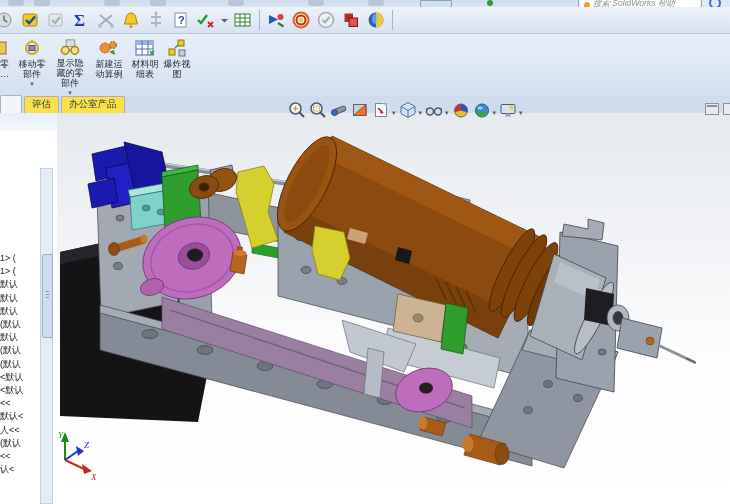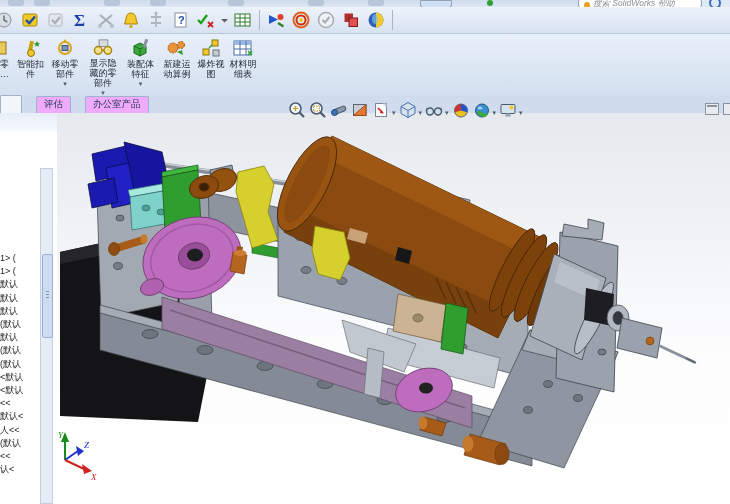--- a/index.html
+++ b/index.html
@@ -26,22 +26,22 @@
   .cm{position:absolute;left:0;top:34px;width:730px;height:62px;
       background:linear-gradient(#e8eff9,#d3e0f0);display:flex;align-items:stretch;}
   .cmb{display:flex;flex-direction:column;align-items:center;padding-top:3px;box-sizing:border-box;cursor:default;}
   .cmb .lbl{font-size:9px;line-height:10px;color:#1e2430;text-align:center;white-space:nowrap;}
   .cmb .dd{font-size:7px;color:#55606e;line-height:7px;margin-top:1px;}
   .cmb svg{width:24px;height:22px;}
   .cm-cut{width:14px;overflow:hidden;align-items:flex-start;}
   
   .tabrow{position:absolute;left:0;top:96px;width:730px;height:17px;background:#cfdcee;
           border-bottom:1px solid #9aa5b4;display:flex;align-items:flex-end;}
-  .tab{font-size:9.5px;color:#1f3450;background:#f0abfc;border:1px solid #9fb2ca;border-bottom:none;
-       padding:1px 7px 2px 7px;margin-left:14px;border-radius:2px 2px 0 0;white-space:nowrap;}
+  .tab{font-size:9.5px;color:#1f3450;background:#fde047;border:1px solid #9fb2ca;border-bottom:none;
+       padding:1px 7px 2px 7px;margin-left:2px;border-radius:2px 2px 0 0;white-space:nowrap;}
   .tab-stub{width:6px;height:14px;background:#f2f6fb;border:1px solid #9fb2ca;border-bottom:none;margin-left:0;}
   
   .main{position:absolute;left:0;top:113px;width:730px;height:391px;}
   .fpanel{position:absolute;left:0;top:0;width:57px;height:391px;background:#fff;
           border-right:1px solid #97a3b2;overflow:hidden;}
   .fpanel .phead{position:absolute;left:0;top:0;width:100%;height:18px;background:linear-gradient(#e7eef8,#f6f9fd);}
   .tree{position:absolute;left:0;top:139px;width:39px;}
   .tree div{font-size:9px;line-height:13.2px;color:#222;white-space:nowrap;overflow:hidden;}
   .vscroll{position:absolute;left:40px;top:55px;width:13px;height:336px;background:#e4ecf6;border:1px solid #c2cfdf;box-sizing:border-box;}
   .vthumb{position:absolute;left:1px;top:85px;width:9px;height:82px;background:#cddcf0;border:1px solid #9ab0cc;border-radius:2px;}
@@ -161,29 +161,20 @@
   </div>
 
   <div class="cm">
     <div class="cmb cm-cut">
       <svg viewBox="0 0 24 22" style="margin-left:-12px">
           <rect x="4" y="5" width="14" height="12" fill="#e8c95a" stroke="#8a7410"></rect>
         </svg>
       <span class="lbl">零</span>
       <span class="lbl">…</span>
     </div>
-    <div class="cmb" style="width:33px">
-      <svg viewBox="0 0 24 22">
-          <rect x="10" y="4" width="4" height="10" fill="#c9a20a" transform="rotate(12 12 9)"></rect>
-          <circle cx="12" cy="16" r="3.5" fill="#f2c928" stroke="#8a7410"></circle>
-          <path d="M18 4l1 2 2 .3-1.5 1.5.4 2-1.9-1-1.9 1 .4-2L15 6.3l2-.3z" fill="#2f9e2f"></path>
-        </svg>
-      <span class="lbl">智能扣</span>
-      <span class="lbl">件</span>
-    </div>
     <div class="cmb" style="width:36px">
       <svg viewBox="0 0 24 22">
           <circle cx="12" cy="11" r="6" fill="none" stroke="#d8a820" stroke-width="2.2"></circle>
           <path d="M12 2l-2.5 3.5h5z" fill="#d8a820"></path>
           <rect x="9" y="8.5" width="6" height="5" fill="#7a92b8" stroke="#44566e"></rect>
         </svg>
       <span class="lbl">移动零</span>
       <span class="lbl">部件</span>
       <span class="dd">▾</span>
     </div>
@@ -192,58 +183,48 @@
           <rect x="8" y="3" width="9" height="7" fill="#d8dde4" stroke="#8a919c"></rect>
           <circle cx="7" cy="14" r="4" fill="#f2e08a" stroke="#a9820a" stroke-width="1.5"></circle>
           <circle cx="17" cy="14" r="4" fill="#f2e08a" stroke="#a9820a" stroke-width="1.5"></circle>
           <path d="M11 14h2" stroke="#a9820a" stroke-width="1.5"></path>
         </svg>
       <span class="lbl">显示隐</span>
       <span class="lbl">藏的零</span>
       <span class="lbl">部件</span>
       <span class="dd">▾</span>
     </div>
-    <div class="cmb" style="width:35px">
-      <svg viewBox="0 0 24 22">
-          <path d="M5 9l6-3 6 3v7l-6 3-6-3z" fill="#3aa83a" stroke="#1d6b1d"></path>
-          <path d="M5 9l6 3 6-3M11 12v7" stroke="#1d6b1d" fill="none"></path>
-          <rect x="15" y="2" width="3" height="9" fill="#8a919c" transform="rotate(20 16.5 6)"></rect>
-        </svg>
-      <span class="lbl">装配体</span>
-      <span class="lbl">特征</span>
-      <span class="dd">▾</span>
-    </div>
     <div class="cmb" style="width:38px">
       <svg viewBox="0 0 24 22">
           <circle cx="8" cy="11" r="5" fill="#e8923a" stroke="#9a5a10" stroke-dasharray="2 1.2"></circle>
           <circle cx="16" cy="8" r="3.5" fill="#e8923a" stroke="#9a5a10" stroke-dasharray="2 1.2"></circle>
           <path d="M12 15l6 3-1-5z" fill="#2f9e2f"></path>
         </svg>
       <span class="lbl">新建运</span>
       <span class="lbl">动算例</span>
+    </div>
+    <div class="cmb" style="width:34px">
+      <svg viewBox="0 0 24 22">
+          <rect x="3" y="4" width="17" height="14" fill="#fff" stroke="#4a6fa8"></rect>
+          <rect x="3" y="4" width="17" height="4" fill="#9ab8e0"></rect>
+          <path d="M3 12h17M9 4v14M15 4v14" stroke="#4a6fa8" stroke-width="1"></path>
+          <path d="M17 14l4 4M21 14l-4 4" stroke="#2f9e2f" stroke-width="1.6"></path>
+        </svg>
+      <span class="lbl">材料明</span>
+      <span class="lbl">细表</span>
     </div>
     <div class="cmb" style="width:30px">
       <svg viewBox="0 0 24 22">
           <rect x="4" y="12" width="6" height="6" fill="#f2c928" stroke="#8a7410"></rect>
           <rect x="13" y="3" width="6" height="6" fill="#f2c928" stroke="#8a7410"></rect>
           <rect x="14" y="13" width="6" height="6" fill="#c8ced6" stroke="#6a7078"></rect>
           <path d="M10 11l3-3" stroke="#2f9e2f" stroke-width="1.4"></path>
         </svg>
       <span class="lbl">爆炸视</span>
       <span class="lbl">图</span>
-    </div>
-    <div class="cmb" style="width:34px">
-      <svg viewBox="0 0 24 22">
-          <rect x="3" y="4" width="17" height="14" fill="#fff" stroke="#4a6fa8"></rect>
-          <rect x="3" y="4" width="17" height="4" fill="#9ab8e0"></rect>
-          <path d="M3 12h17M9 4v14M15 4v14" stroke="#4a6fa8" stroke-width="1"></path>
-          <path d="M17 14l4 4M21 14l-4 4" stroke="#2f9e2f" stroke-width="1.6"></path>
-        </svg>
-      <span class="lbl">材料明</span>
-      <span class="lbl">细表</span>
     </div>
   </div>
 
   <div class="tabrow">
     <div class="tab tab-stub"></div>
     <div class="tab">评估</div>
     <div class="tab">办公室产品</div>
   </div>
 
   <div class="headsup">

